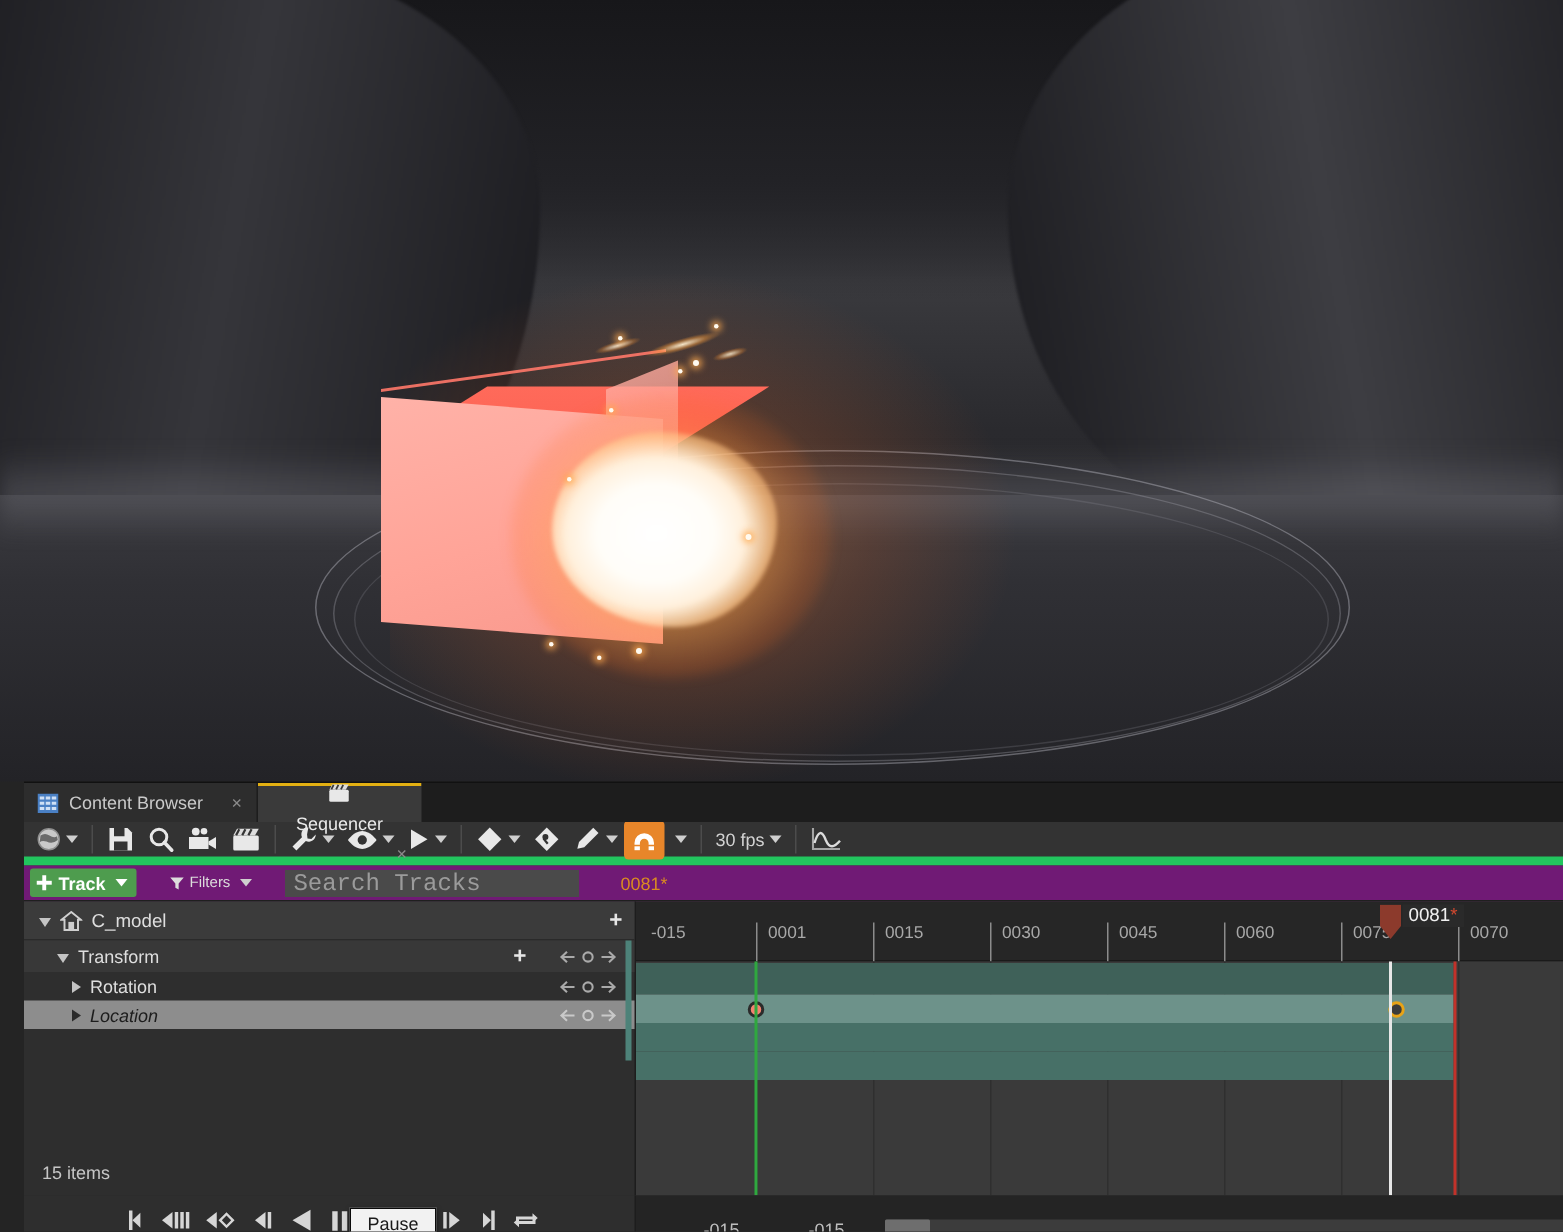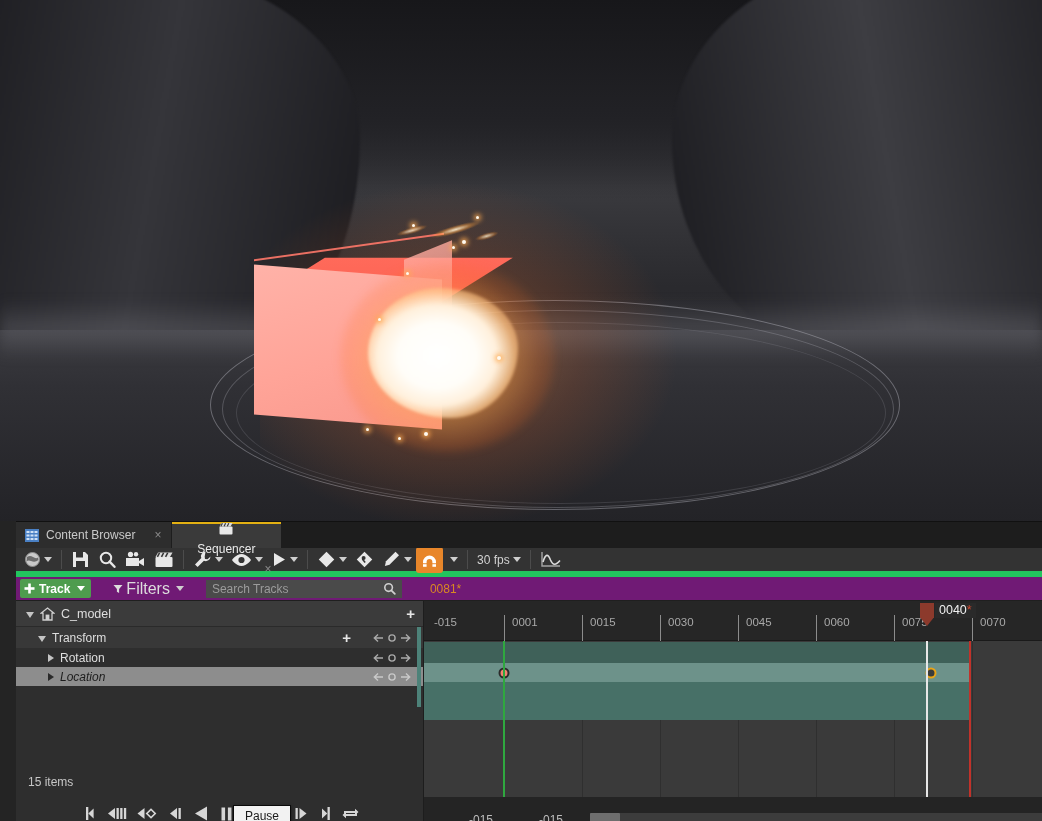--- a/index.html
+++ b/index.html
@@ -148,28 +148,28 @@
   .filterbar {
     height: 24px; background: #701a75; display: flex; align-items: center;
     padding: 0 4px; gap: 22px; border-bottom: 1px solid #1f1f1f;
   }
   .track-btn {
     background: #4e9c4e; color: #fff; font-size: 12px; font-weight: bold;
     height: 19px; display: flex; align-items: center; gap: 4px;
     padding: 0 6px 0 4px; border-radius: 2px; cursor: pointer;
   }
   .track-btn .caret { border-top-color: #ffffff; }
-  .filters-btn { display: flex; align-items: center; gap: 3px; color: #dcdcdc; font-size: 16px; cursor: pointer; }
+  .filters-btn { display: flex; align-items: center; gap: 3px; color: #dcdcdc; font-size: 10px; cursor: pointer; }
   .search-wrap {
     position: relative; width: 196px; height: 18px; background: #4a4a4a;
     display: flex; align-items: center; padding: 0 6px;
   }
   .search-wrap input {
     flex: 1; background: transparent; border: none; outline: none;
-    color: #e0e0e0; font-size: 12px; font-family: Liberation Sans, sans-serif;
+    color: #e0e0e0; font-size: 16px; font-family: Liberation Mono, monospace;
   }
   .search-wrap input::placeholder { color: #9b9b9b; }
   .frame-badge { color: #d98a22; font-size: 12px; margin-left: 6px; }
 
   
   .main { position: relative; height: 196px; display: flex; }
   .left-col { width: 408px; background: #2e2e2e; position: relative; border-right: 1px solid #1d1d1d; }
   .right-col { flex: 1; position: relative; background: #343434; overflow: hidden; }
 
   
@@ -551,21 +551,21 @@
           <div class="rlab" style="left:88px;">0001</div>
           <div class="rlab" style="left:166px;">0015</div>
           <div class="rlab" style="left:244px;">0030</div>
           <div class="rlab" style="left:322px;">0045</div>
           <div class="rlab" style="left:400px;">0060</div>
           <div class="rlab" style="left:478px;">0075</div>
           <div class="rlab" style="left:556px;">0070</div>
 
           <div class="playhead-pin" style="left:503px;"></div>
           <div class="playhead-lab" style="left:511px;">
-            <span>0040</span><span class="star">*</span>
+            <span>0081</span><span class="star">*</span>
           </div>
         </div>
 
         <div class="tracks-area">
           <div class="vgrid" style="left:80px;"></div>
           <div class="vgrid" style="left:158px;"></div>
           <div class="vgrid" style="left:236px;"></div>
           <div class="vgrid" style="left:314px;"></div>
           <div class="vgrid" style="left:392px;"></div>
           <div class="vgrid" style="left:470px;"></div>

